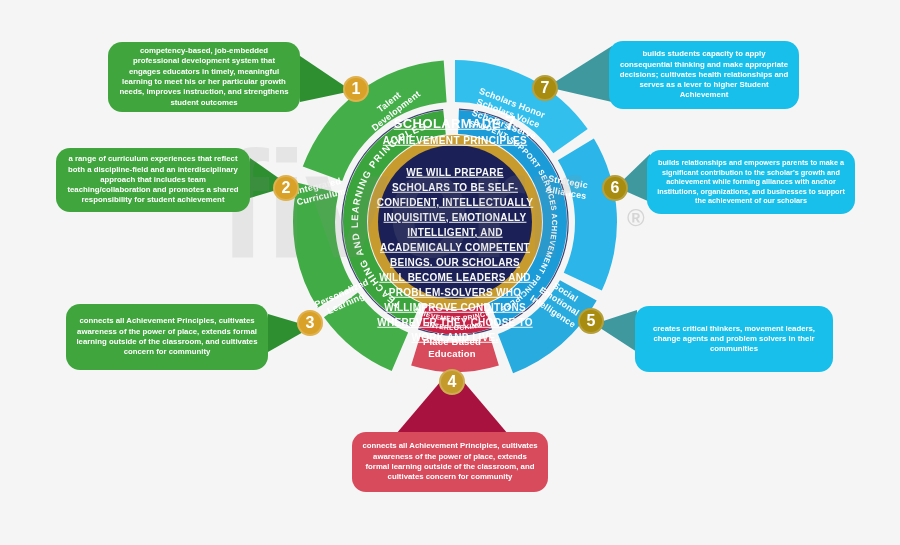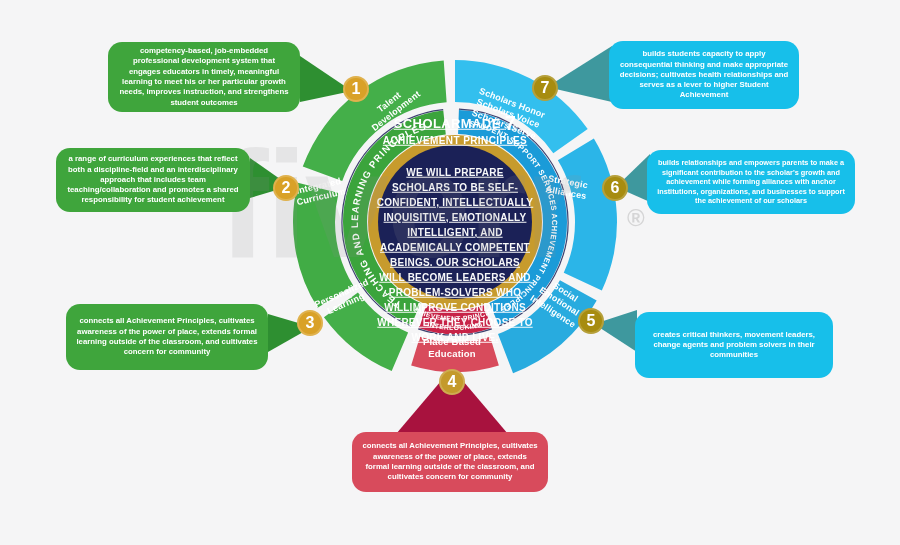--- a/index.html
+++ b/index.html
@@ -101,20 +101,20 @@
   <span class="badge" style="left: 297px; top: 310px; background: rgb(217, 161, 39);">3</span>
   <span class="badge" style="left: 439px; top: 369px; background: rgb(196, 154, 43);">4</span>
   <span class="badge" style="left: 578px; top: 308px; background: rgb(167, 140, 16);">5</span>
   <span class="badge" style="left: 602px; top: 175px; background: rgb(167, 140, 16);">6</span>
   <span class="badge" style="left: 532px; top: 75px; background: rgb(167, 140, 16);">7</span>
 
   <div class="callout" style="left: 56px; top: 148px; width: 194px; height: 64px; background: rgb(63, 165, 60);">a range of curriculum experiences that reflect both a discipline-field and an interdisciplinary approach that includes team teaching/collaboration and promotes a shared responsibility for student achievement</div>
   <div class="callout" style="left: 108px; top: 42px; width: 192px; height: 70px; background: rgb(63, 165, 60);">competency-based, job-embedded professional development system that engages educators in timely, meaningful learning to meet his or her particular growth needs, improves instruction, and strengthens student outcomes</div>
   <div class="callout" style="left: 66px; top: 304px; width: 202px; height: 66px; background: rgb(63, 165, 60);">connects all Achievement Principles, cultivates awareness of the power of place, extends formal learning outside of the classroom, and cultivates concern for community</div>
   <div class="callout" style="left: 352px; top: 432px; width: 196px; height: 60px; background: rgb(216, 75, 92);">connects all Achievement Principles, cultivates awareness of the power of place, extends formal learning outside of the classroom, and cultivates concern for community</div>
-  <div class="callout" style="left: 635px; top: 306px; width: 198px; height: 66px; background: rgb(23, 191, 234); margin-top: 6px;">creates critical thinkers, movement leaders, change agents and problem solvers in their communities</div>
+  <div class="callout" style="left: 635px; top: 306px; width: 198px; height: 66px; background: rgb(23, 191, 234);">creates critical thinkers, movement leaders, change agents and problem solvers in their communities</div>
   <div class="callout" style="left: 609px; top: 41px; width: 190px; height: 68px; background: rgb(23, 191, 234);">builds students capacity to apply consequential thinking and make appropriate decisions; cultivates health relationships and serves as a lever to higher Student Achievement</div>
   <div class="callout small" style="left: 647px; top: 150px; width: 208px; height: 64px; background: rgb(23, 191, 234);">builds relationships and empowers parents to make a significant contribution to the scholar's growth and achievement while forming alliances with anchor institutions, organizations, and businesses to support the achievement of our scholars</div>
 
   <div class="watermark" style="color:#8E8E8E;">fiverr</div>
   <div class="wm-reg" style="color:#8E8E8E;">®</div>
 
 </div>
 
 </body></html>

